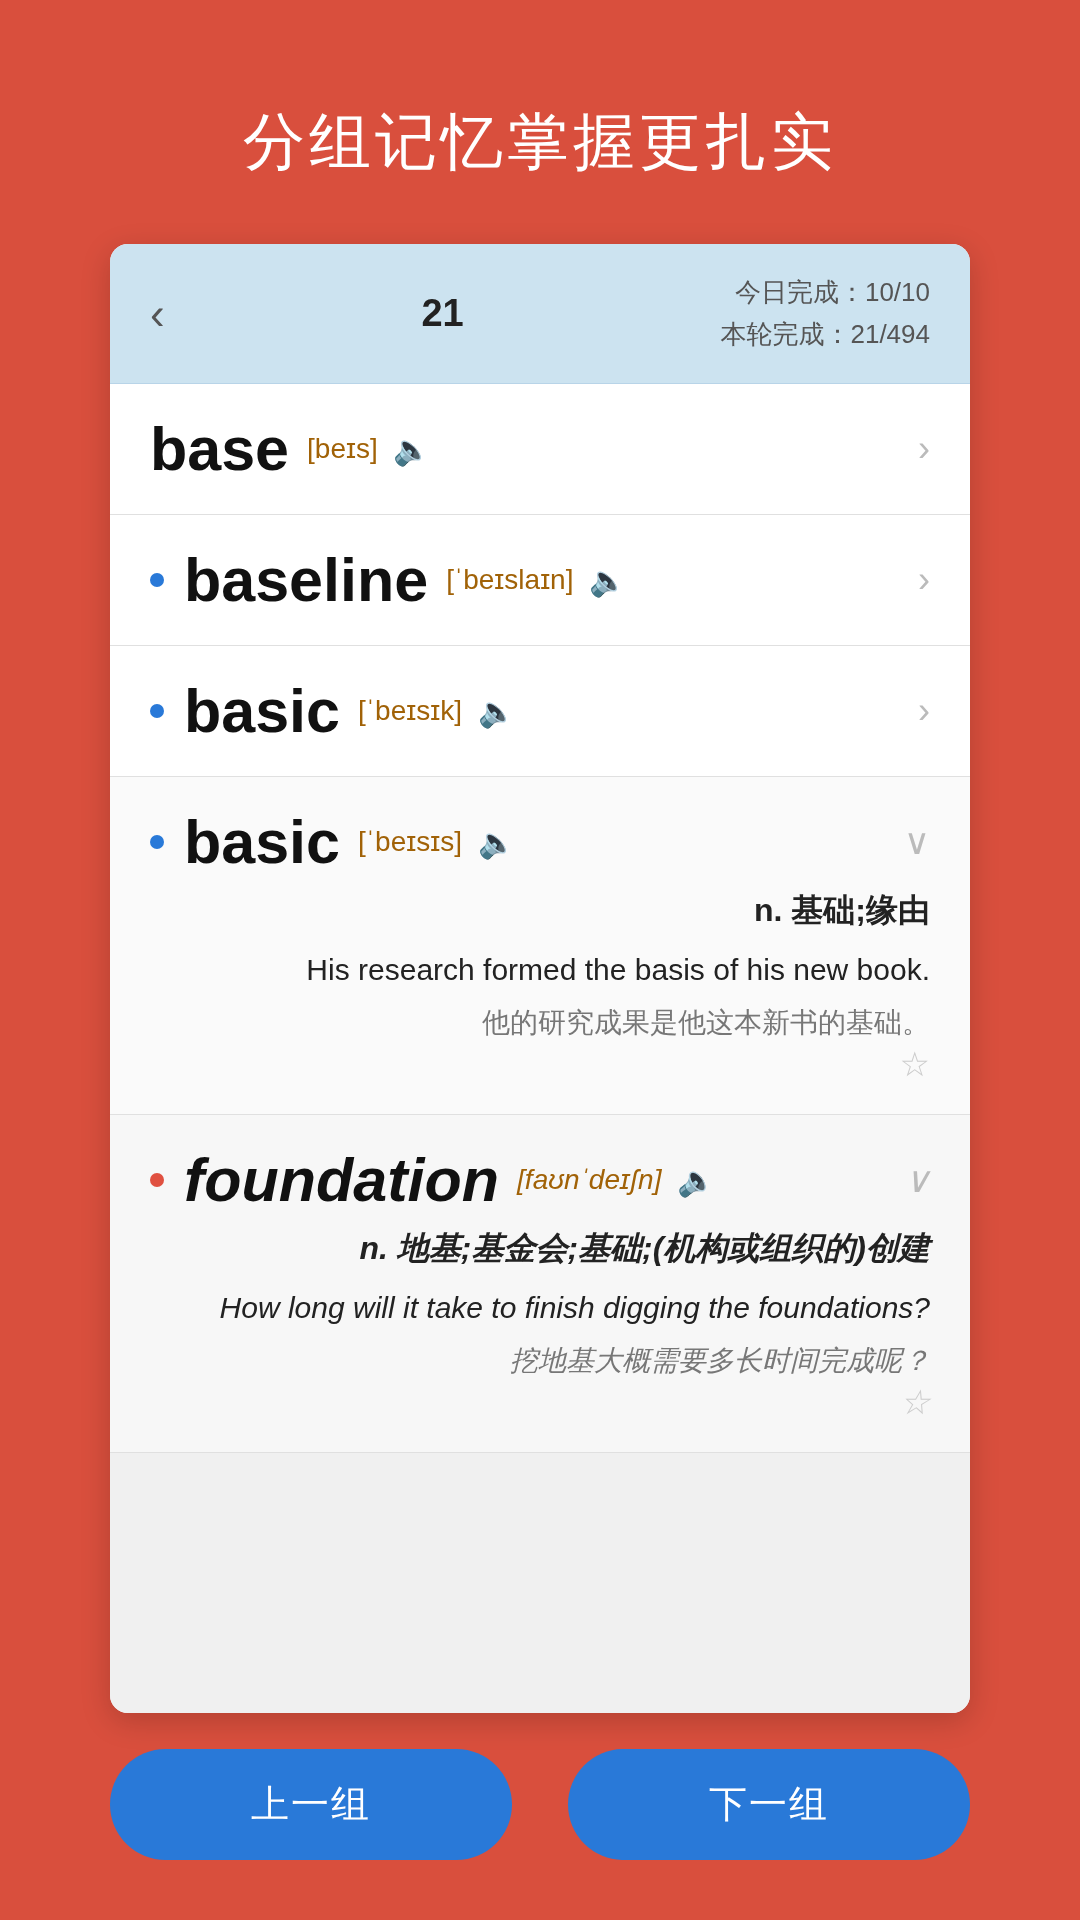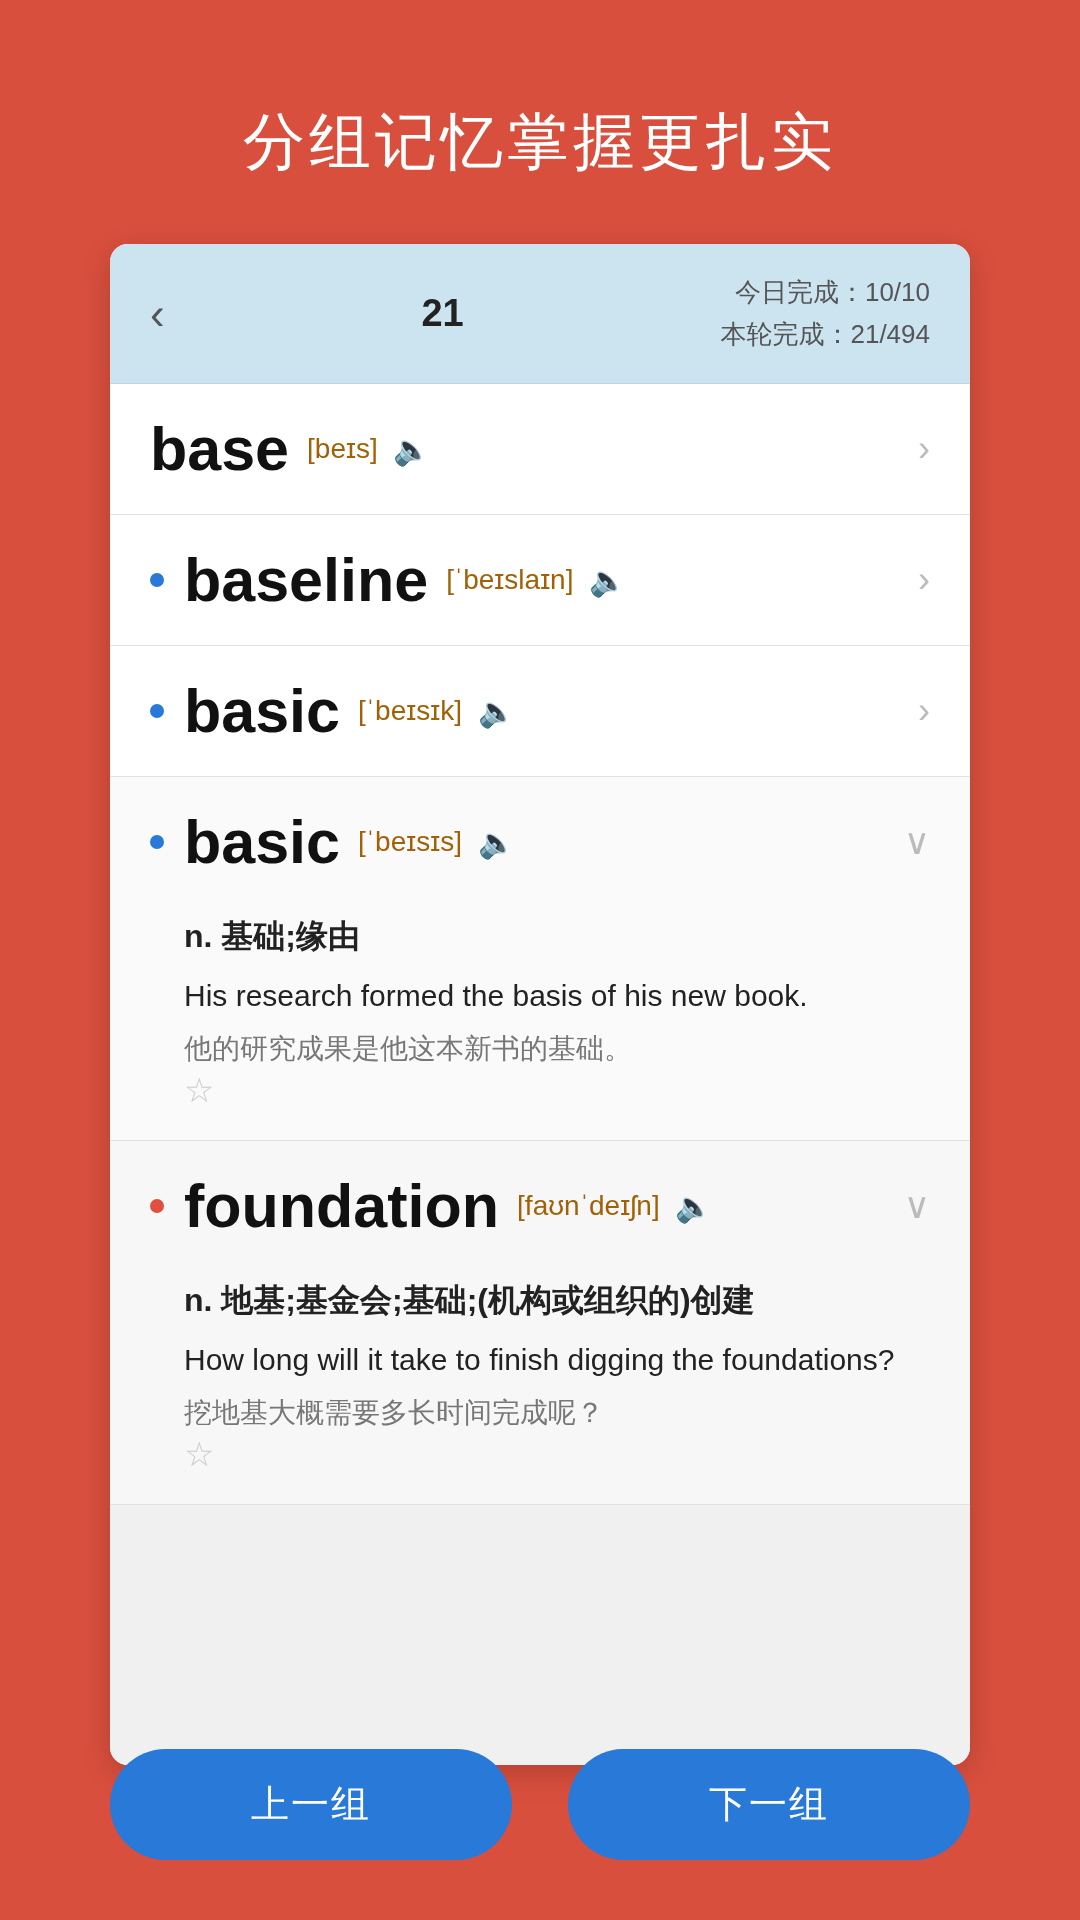--- a/index.html
+++ b/index.html
@@ -95,23 +95,24 @@
       color: #aaa;
       font-size: 30px;
       margin-right: auto;
     }
     .chevron-icon {
       color: #bbb;
       font-size: 36px;
       margin-left: auto;
     }
     .word-definition {
-      margin-top: 38px;
+      margin-top: 12px;
       padding-left: 34px;
       width: 100%;
+      text-align: right;
     }
     .word-def-cn {
       font-size: 32px;
       color: #222;
       font-weight: bold;
       margin-bottom: 14px;
     }
     .word-example-en {
       font-size: 30px;
       color: #222;
@@ -212,21 +213,21 @@
       <span class="chevron-icon">∨</span>
     </div>
     <div class="word-definition">
       <div class="word-def-cn">n. 基础;缘由</div>
       <div class="word-example-en">His research formed the basis of his new book.</div>
       <div class="word-example-cn">他的研究成果是他这本新书的基础。</div>
       <span class="star-icon">☆</span>
     </div>
   </div>
 
-  <div class="word-row expanded" style="background:#f7f7f7;">
+  <div class="word-row expanded" style="background:#f7f7f7;font-style:italic;">
     <div class="word-row-top">
       <span class="word-dot dot-red"></span>
       <span class="word-text">foundation</span>
       <span class="word-phonetic">[faʊnˈdeɪʃn]</span>
       <span class="sound-icon">🔈</span>
       <span class="chevron-icon">∨</span>
     </div>
     <div class="word-definition">
       <div class="word-def-cn">n. 地基;基金会;基础;(机构或组织的)创建</div>
       <div class="word-example-en">How long will it take to finish digging the foundations?</div>

